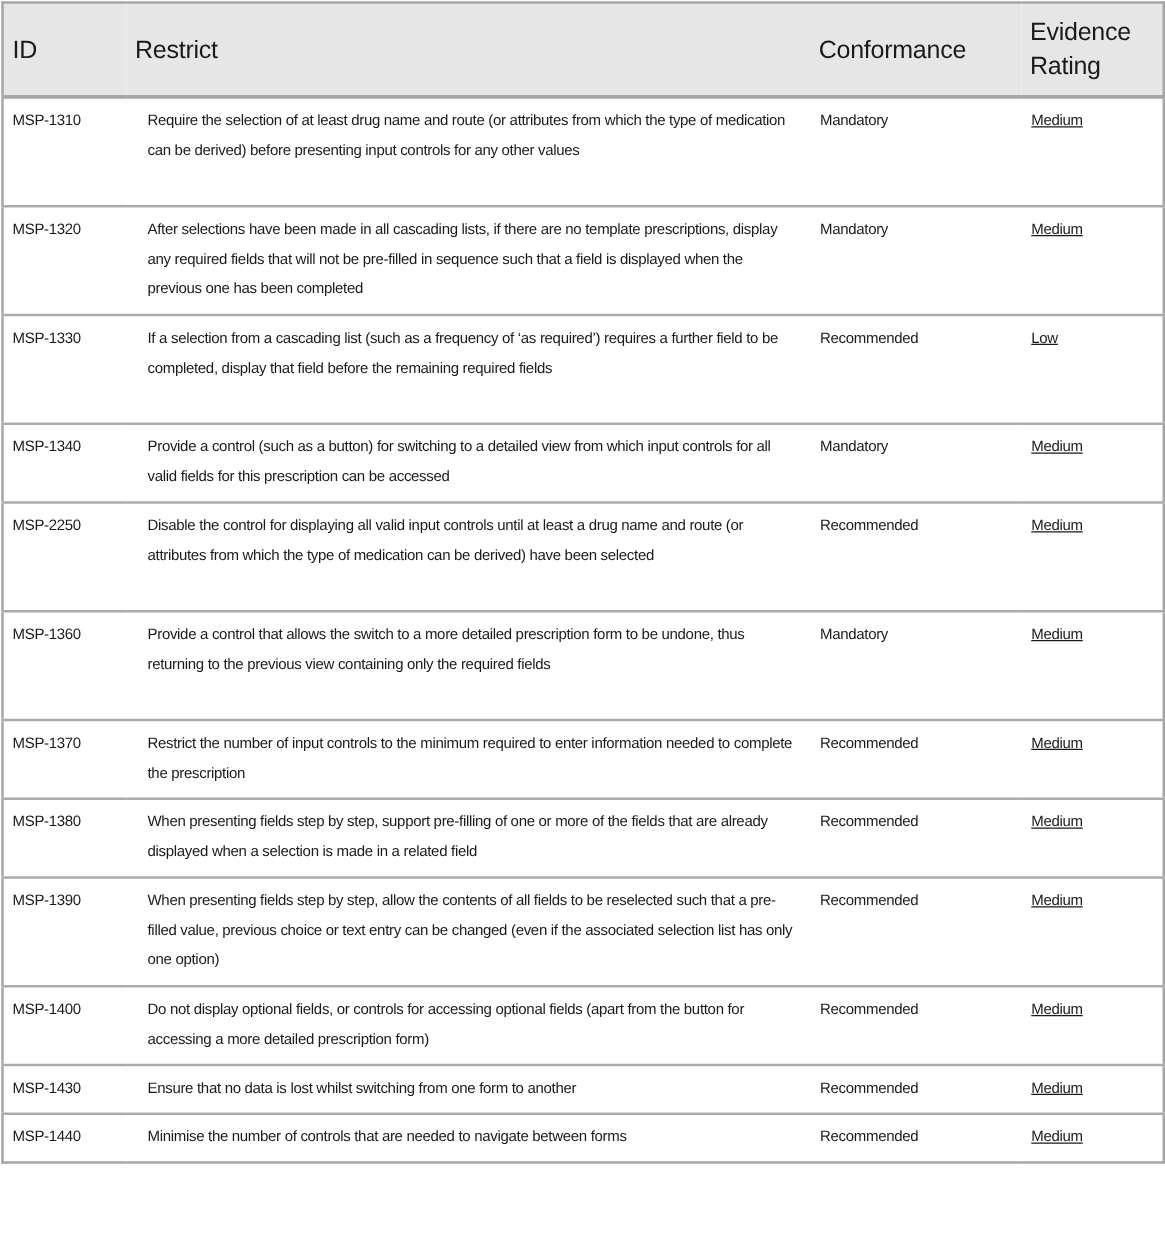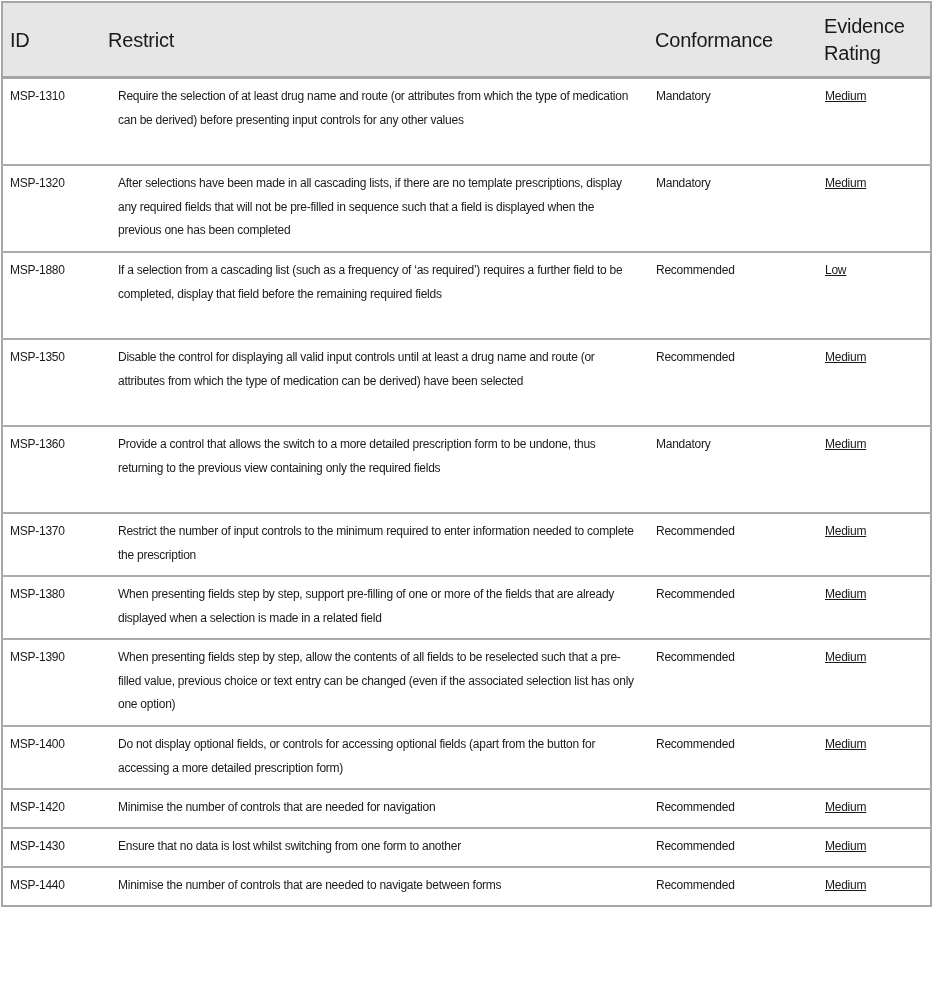--- a/index.html
+++ b/index.html
@@ -71,27 +71,33 @@
       <td class="c-conf-cell">Mandatory</td>
       <td class="c-evid-cell">Medium</td>
     </tr>
     <tr class="r3">
       <td class="c-id-cell">MSP-1320</td>
       <td class="c-guide-cell">After selections have been made in all cascading lists, if there are no template prescriptions, display any required fields that will not be pre-filled in sequence such that a field is displayed when the previous one has been completed</td>
       <td class="c-conf-cell">Mandatory</td>
       <td class="c-evid-cell">Medium</td>
     </tr>
     <tr class="r3">
-      <td class="c-id-cell">MSP-1880</td>
+      <td class="c-id-cell">MSP-1330</td>
       <td class="c-guide-cell">If a selection from a cascading list (such as a frequency of ‘as required’) requires a further field to be completed, display that field before the remaining required fields</td>
       <td class="c-conf-cell">Recommended</td>
       <td class="c-evid-cell">Low</td>
     </tr>
+    <tr class="r2">
+      <td class="c-id-cell">MSP-1340</td>
+      <td class="c-guide-cell">Provide a control (such as a button) for switching to a detailed view from which input controls for all valid fields for this prescription can be accessed</td>
+      <td class="c-conf-cell">Mandatory</td>
+      <td class="c-evid-cell">Medium</td>
+    </tr>
     <tr class="r3">
-      <td class="c-id-cell">MSP-1350</td>
+      <td class="c-id-cell">MSP-2250</td>
       <td class="c-guide-cell">Disable the control for displaying all valid input controls until at least a drug name and route (or attributes from which the type of medication can be derived) have been selected</td>
       <td class="c-conf-cell">Recommended</td>
       <td class="c-evid-cell">Medium</td>
     </tr>
     <tr class="r3">
       <td class="c-id-cell">MSP-1360</td>
       <td class="c-guide-cell">Provide a control that allows the switch to a more detailed prescription form to be undone, thus returning to the previous view containing only the required fields</td>
       <td class="c-conf-cell">Mandatory</td>
       <td class="c-evid-cell">Medium</td>
     </tr>
@@ -113,26 +119,20 @@
       <td class="c-conf-cell">Recommended</td>
       <td class="c-evid-cell">Medium</td>
     </tr>
     <tr class="r2">
       <td class="c-id-cell">MSP-1400</td>
       <td class="c-guide-cell">Do not display optional fields, or controls for accessing optional fields (apart from the button for accessing a more detailed prescription form)</td>
       <td class="c-conf-cell">Recommended</td>
       <td class="c-evid-cell">Medium</td>
     </tr>
     <tr class="r1">
-      <td class="c-id-cell">MSP-1420</td>
-      <td class="c-guide-cell">Minimise the number of controls that are needed for navigation</td>
-      <td class="c-conf-cell">Recommended</td>
-      <td class="c-evid-cell">Medium</td>
-    </tr>
-    <tr class="r1">
       <td class="c-id-cell">MSP-1430</td>
       <td class="c-guide-cell">Ensure that no data is lost whilst switching from one form to another</td>
       <td class="c-conf-cell">Recommended</td>
       <td class="c-evid-cell">Medium</td>
     </tr>
     <tr class="r1">
       <td class="c-id-cell">MSP-1440</td>
       <td class="c-guide-cell">Minimise the number of controls that are needed to navigate between forms</td>
       <td class="c-conf-cell">Recommended</td>
       <td class="c-evid-cell">Medium</td>

